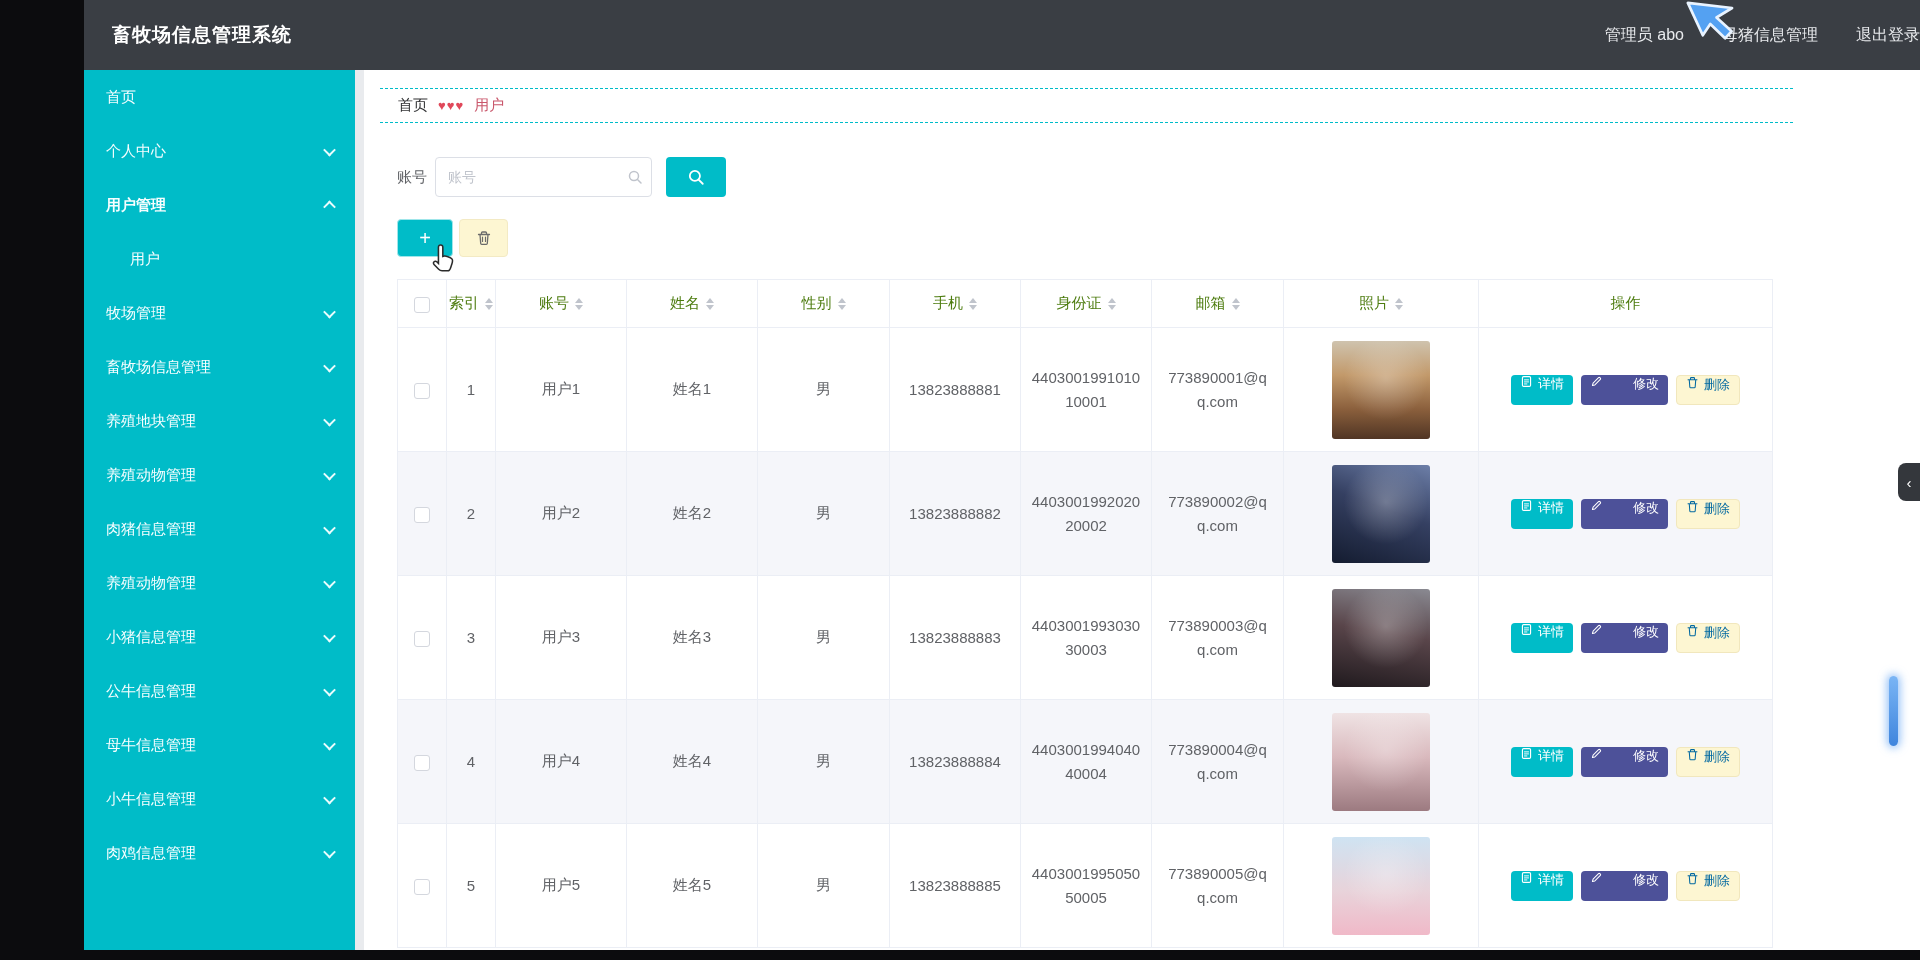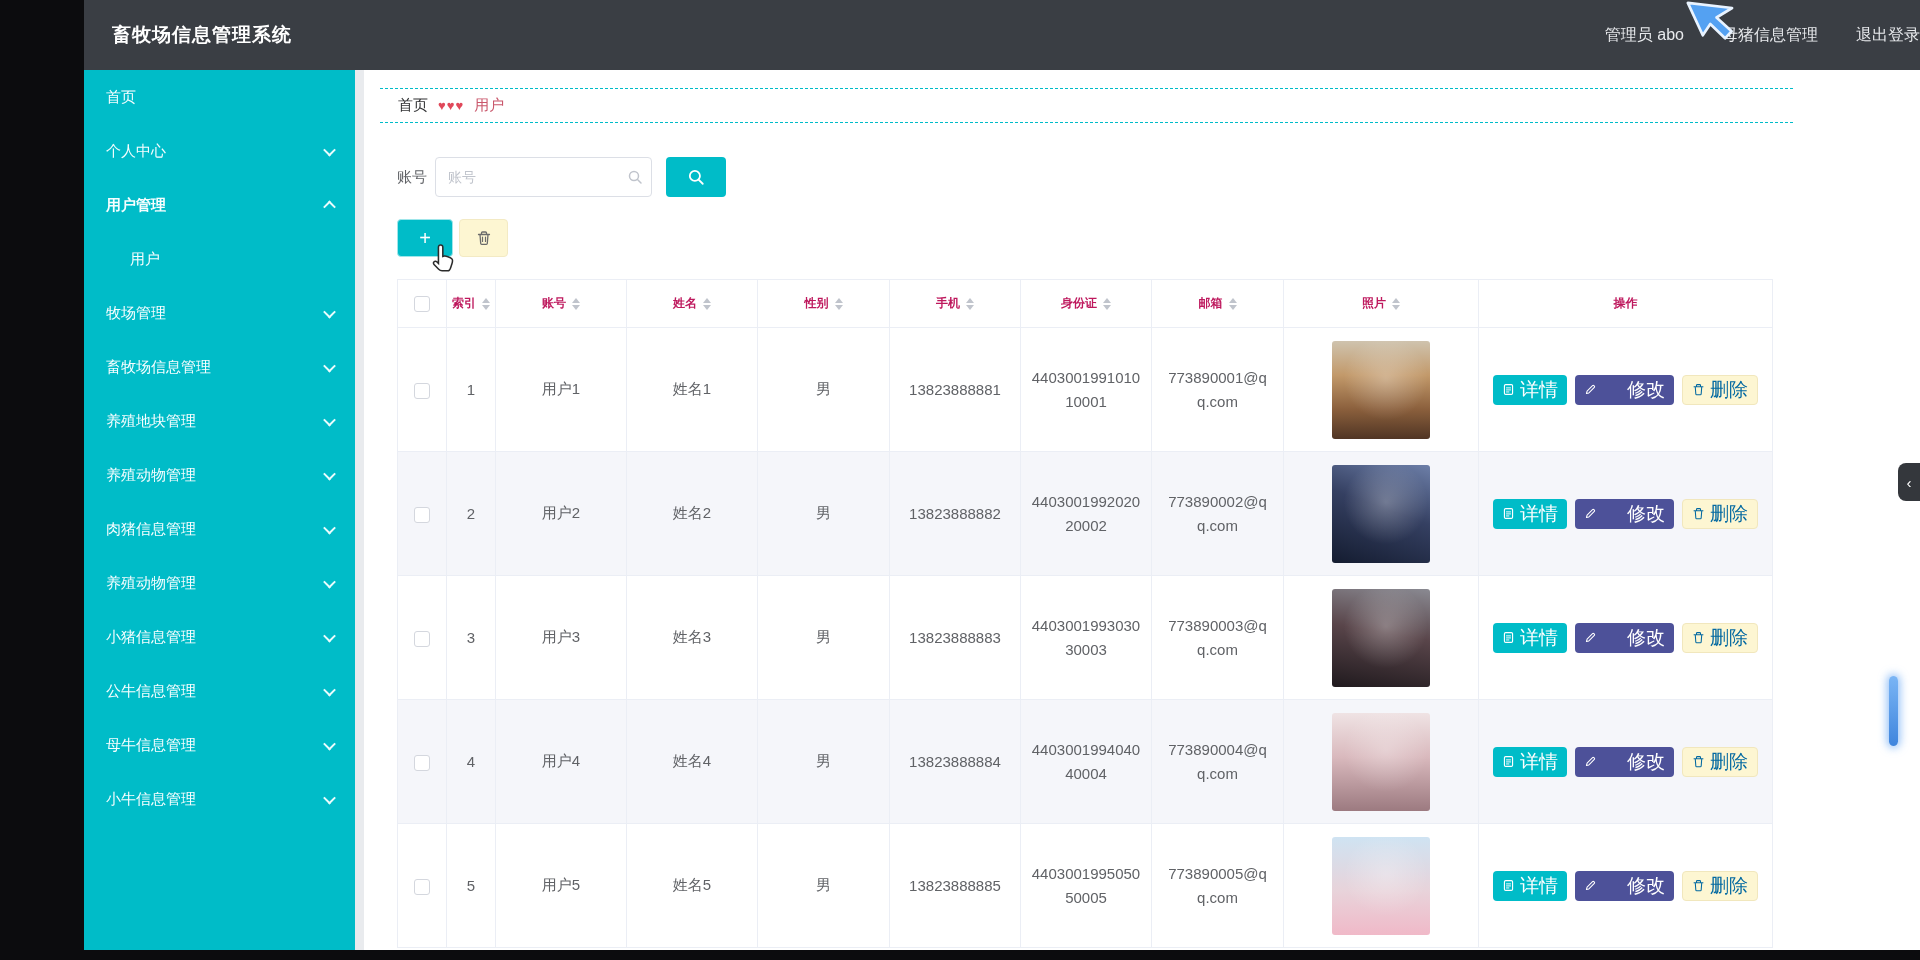--- a/index.html
+++ b/index.html
@@ -58,21 +58,21 @@
     display:flex;align-items:center;justify-content:center;color:#fff;cursor:pointer;}
 
   .toolbar{margin:22px 0 0 17px;display:flex;align-items:center;gap:6px;height:38px;}
   .add-btn{width:56px;height:38px;background:var(--accent);color:#fff;border:1px solid #9fe6ea;border-radius:4px;
     font-size:20px;line-height:1;cursor:pointer;display:flex;align-items:center;justify-content:center;font-family:inherit;}
   .del-btn{width:49px;height:38px;background:var(--delbg);border:1px solid #f3eac4;border-radius:4px;
     color:#6b6b6b;cursor:pointer;display:flex;align-items:center;justify-content:center;}
 
   table{margin:22px 0 0 17px;width:1375px;border-collapse:collapse;table-layout:fixed;background:#fff;}
   th,td{border:1px solid var(--border);}
-  thead th{height:48px;font-size:12px;color:#be185d;font-weight:700;text-align:center;background:#fff;}
+  thead th{height:48px;font-size:15px;color:#4d7c0f;font-weight:400;text-align:center;background:#fff;}
   .th-inner{display:flex;align-items:center;justify-content:center;}
   tbody td{height:124px;text-align:center;font-size:15px;color:#606266;vertical-align:middle;}
   tbody tr.alt{background:#f5f6fa;}
   td.wrap{word-break:break-all;padding:0 10px;line-height:1.6;}
 
   .checkbox{display:inline-block;width:16px;height:16px;border:1px solid #d4d7de;border-radius:3px;background:#fff;
     vertical-align:middle;cursor:pointer;}
 
   .caret{display:inline-flex;flex-direction:column;margin-left:6px;cursor:pointer;}
   .caret .c-up{width:0;height:0;border:4px solid transparent;border-bottom:5px solid #c0c4cc;margin-bottom:2px;}
@@ -80,21 +80,21 @@
 
   .photo{width:98px;height:98px;border-radius:3px;margin:0 auto;position:relative;overflow:hidden;cursor:pointer;}
   .photo::after{content:"";position:absolute;inset:0;background:radial-gradient(60px 60px at 55% 38%,rgba(255,255,255,.28),rgba(0,0,0,0) 70%);}
   .p1{background:linear-gradient(180deg,#cfc3ae 0%,#c2996a 35%,#8a5f3c 70%,#503524 100%);}
   .p2{background:linear-gradient(200deg,#6d7fa8 0%,#354062 45%,#141c30 100%);}
   .p3{background:linear-gradient(190deg,#8a8a92 0%,#59454a 45%,#201a1e 100%);}
   .p4{background:linear-gradient(180deg,#efe3e4 0%,#d9b9bd 45%,#9c7a80 100%);}
   .p5{background:linear-gradient(180deg,#cfe3f2 0%,#e8d3da 55%,#f0b9c8 100%);}
 
   .ops{display:flex;gap:8px;justify-content:center;align-items:center;}
-  .btn{display:inline-flex;align-items:center;gap:5px;border:none;border-radius:4px;font-size:19px;height:30px;
+  .btn{display:inline-flex;gap:5px;border:none;border-radius:4px;font-size:13px;height:30px;
     padding:0 9px;cursor:pointer;font-family:inherit;white-space:nowrap;}
   .btn.detail{background:var(--accent);color:#fff;}
   .btn.edit{background:var(--edit);color:#fff;gap:30px;}
   .btn.del{background:var(--delbg);color:#0369a1;border:1px solid #f1e7bd;}
   .btn svg{flex:0 0 auto;}
 
   
   .collapse-tab{position:absolute;right:0;top:463px;width:22px;height:38px;background:#34373c;color:#fff;
     border-radius:8px 0 0 8px;display:flex;align-items:center;justify-content:center;font-size:15px;z-index:80;cursor:pointer;}
   .scroll-thumb{position:absolute;right:22px;top:676px;width:9px;height:70px;border-radius:5px;
@@ -184,20 +184,26 @@
         </span>
     </div>
     <div class="s-item">
       <span class="s-label">母牛信息管理</span>
       <span class="chev-box">
           <i class="chev down"></i>
         </span>
     </div>
     <div class="s-item">
       <span class="s-label">小牛信息管理</span>
+      <span class="chev-box">
+          <i class="chev down"></i>
+        </span>
+    </div>
+    <div class="s-item">
+      <span class="s-label">肉鸡信息管理</span>
       <span class="chev-box">
           <i class="chev down"></i>
         </span>
     </div>
   </nav>
   <div class="side-track"></div>
 
   <main class="main">
     <div class="card">
 

